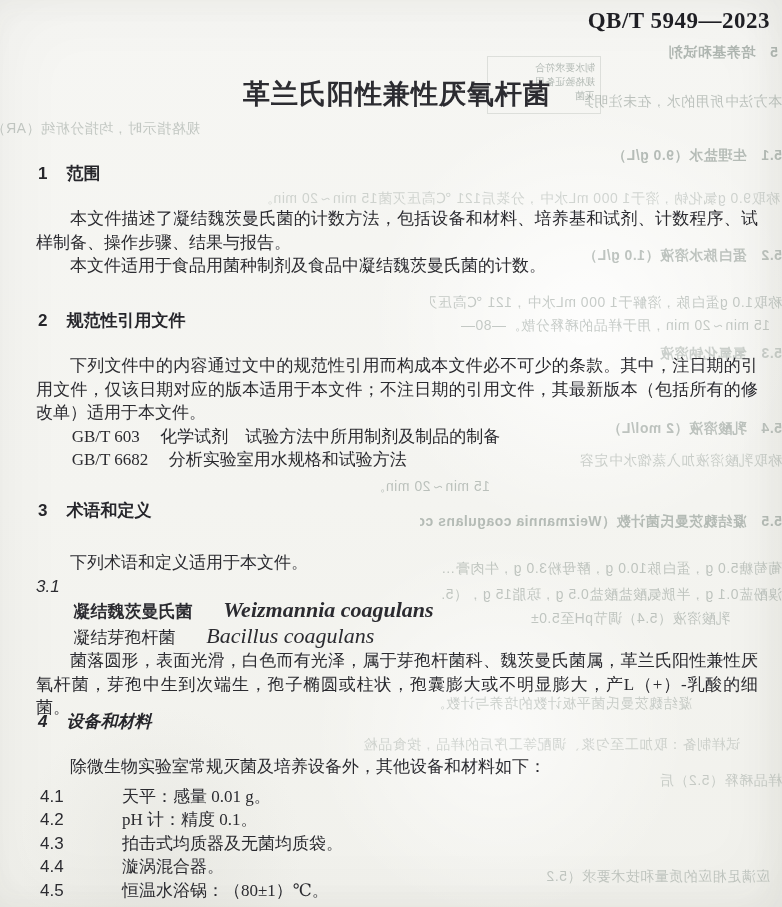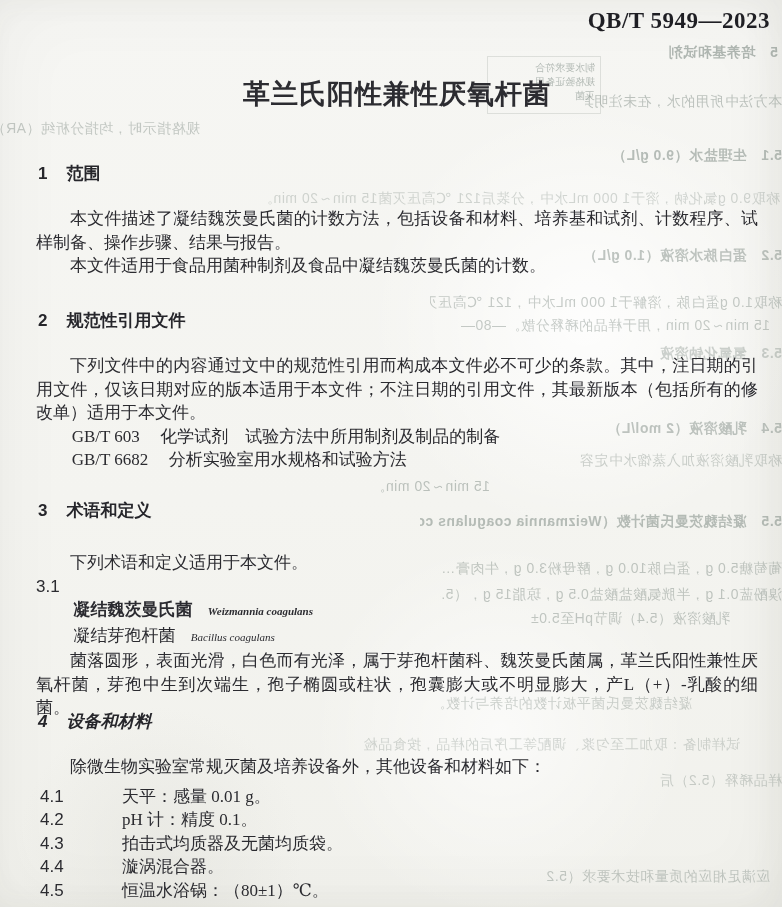--- a/index.html
+++ b/index.html
@@ -61,27 +61,27 @@
   .sec-heading{
     position:absolute;left:38px;
     font-family:"Liberation Sans","DejaVu Sans",sans-serif;
     font-weight:bold;font-size:17px;color:#26262b;
   }
   .sec-heading .no{display:inline-block;margin-right:19px;}
   .block{position:absolute;left:36px;width:722px;font-size:17px;line-height:23.5px;}
   .block p{margin:0;text-indent:2em;text-align:justify;}
   .ref-line{margin-left:2.1em;}
   .ref-code{display:inline-block;margin-right:1.2em;}
-  .clause-no{font-family:"Liberation Sans","DejaVu Sans",sans-serif;}
+  .clause-no{font-family:"Liberation Sans","DejaVu Sans",sans-serif;font-style:italic;}
   .term-line{margin-left:2.2em;}
   .term-zh{font-weight:bold;
     font-family:"Liberation Sans","DejaVu Sans",sans-serif;}
   .term-zh.light{font-weight:normal;}
   .term-la{font-style:italic;font-weight:bold;margin-left:1.4em;
-    font-family:"Liberation Serif","DejaVu Serif",serif;font-size:11px;}
+    font-family:"Liberation Serif","DejaVu Serif",serif;font-size:22px;}
   .term-la.light{font-weight:normal;}
   .item-row{display:flex;gap:44px;}
   .item-no{
     flex:0 0 38px;margin-left:4px;
     font-family:"Liberation Sans","DejaVu Sans",sans-serif;
   }
   .item-text{flex:1;}
   #s1-heading{top:162px;}
   #s1-body{top:207px;}
   #s2-heading{top:309px;}

